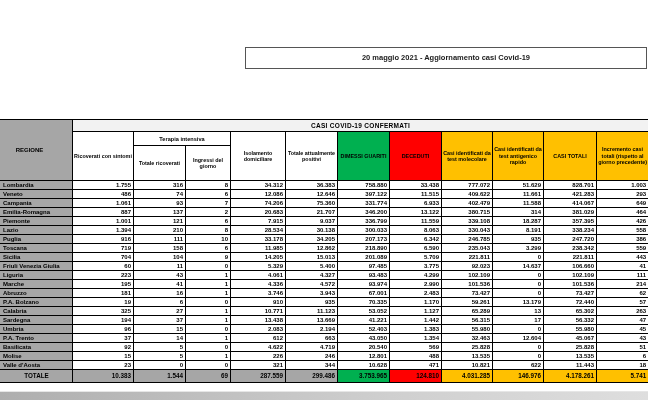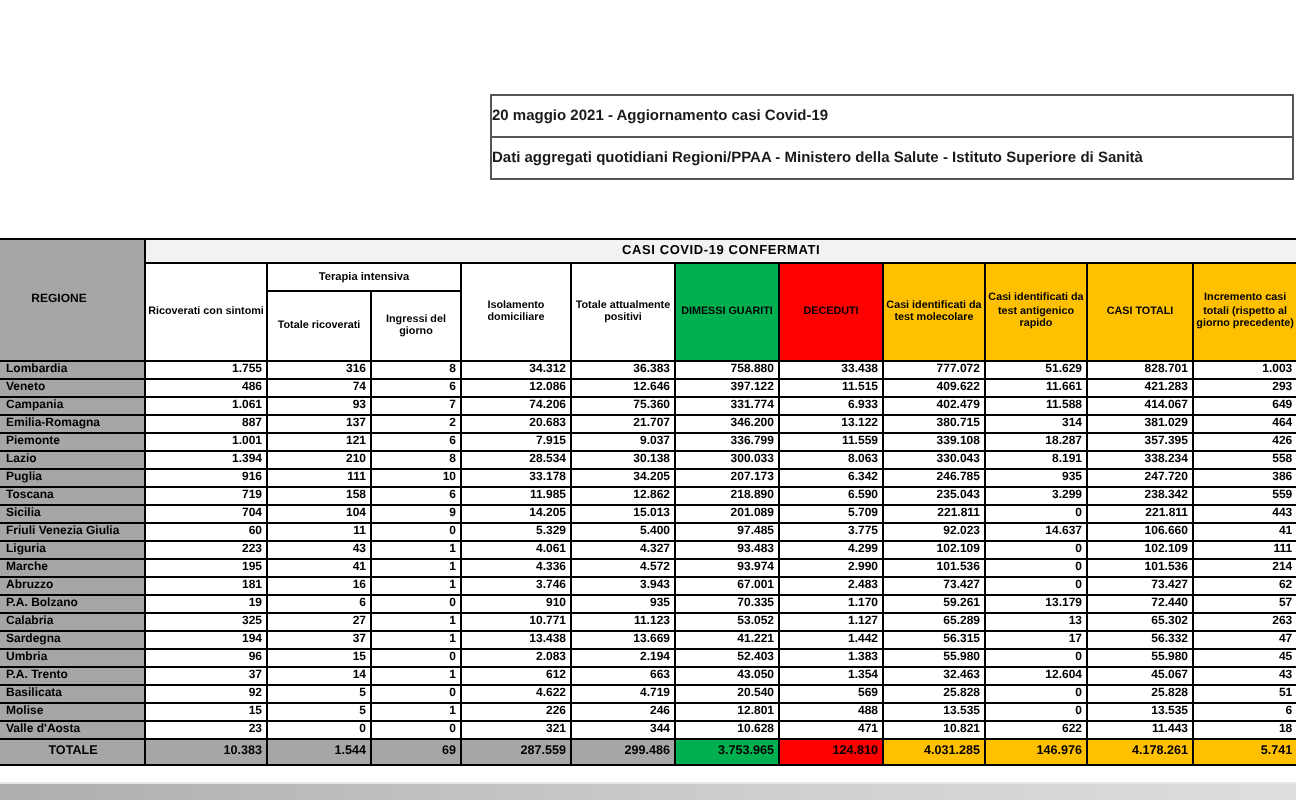--- a/index.html
+++ b/index.html
@@ -3,21 +3,21 @@
 <meta charset="utf-8">
 <style>
   html,body{margin:0;padding:0;}
   body{
     width:648px;height:400px;position:relative;overflow:hidden;
     background:#ffffff;font-family:"Liberation Sans",sans-serif;color:#000;
   }
   
   .top-notes{position:absolute;left:245px;top:47px;width:402px;}
   .note-box{
-    border:1px solid #555;background:#fff;
+    border:1px solid #555;background:#fff;text-align:center;
     font-size:7.5px;font-weight:bold;color:#1a1a1a;
     height:20px;line-height:20px;white-space:nowrap;overflow:hidden;
   }
   .note-box + .note-box{border-top:none;}
   
   .table-wrap{position:absolute;left:0;top:119px;width:648px;height:270px;overflow:hidden;}
   table{border-collapse:collapse;table-layout:fixed;width:662px;margin-left:-14px;}
   th,td{border:1px solid #000;padding:0;overflow:hidden;}
   thead th{font-weight:bold;text-align:center;vertical-align:middle;background:#fff;}
   .banner{height:11px;font-size:6.5px;letter-spacing:.3px;background:#f2f2f2;}
@@ -41,21 +41,20 @@
     position:absolute;left:0;bottom:0;width:648px;height:8px;
     background:linear-gradient(to right,#aeaeae,#cfcfcf 60%,#dedede);
     border-top:1px solid #e6e6e6;
   }
 </style>
 </head>
 <body>
 
 <div class="top-notes">
   <div class="note-box">20 maggio 2021 - Aggiornamento casi Covid-19</div>
-  <div class="note-box">Dati aggregati quotidiani Regioni/PPAA - Ministero della Salute - Istituto Superiore di Sanità</div>
 </div>
 
 <div class="table-wrap">
   <table>
     <colgroup>
       <col style="width:86px">
         <col style="width:61px">
         <col style="width:52px">
         <col style="width:45px">
       <col style="width:55px">

